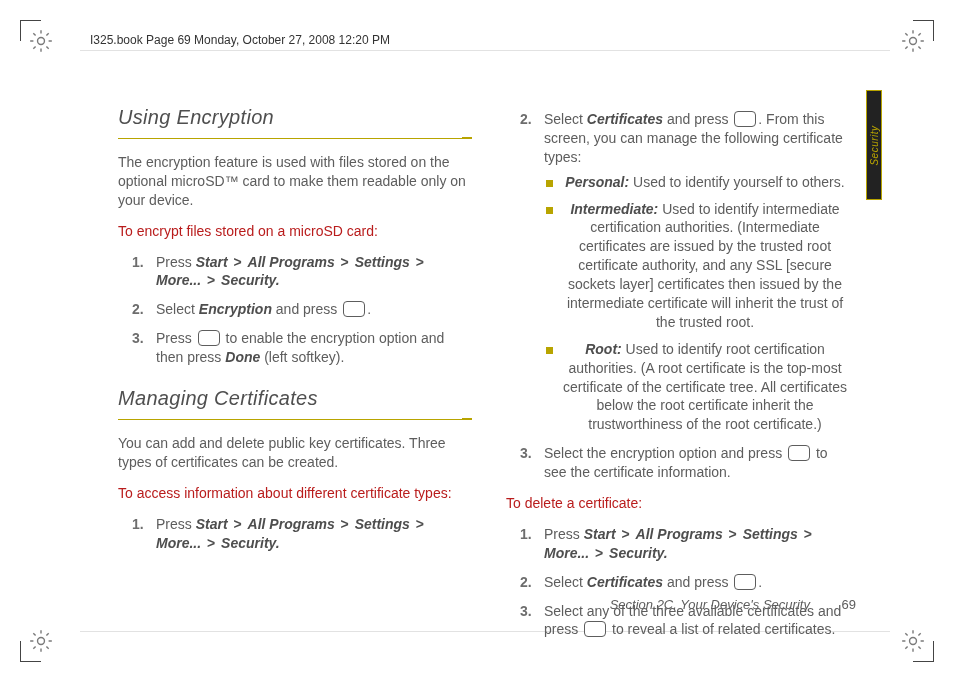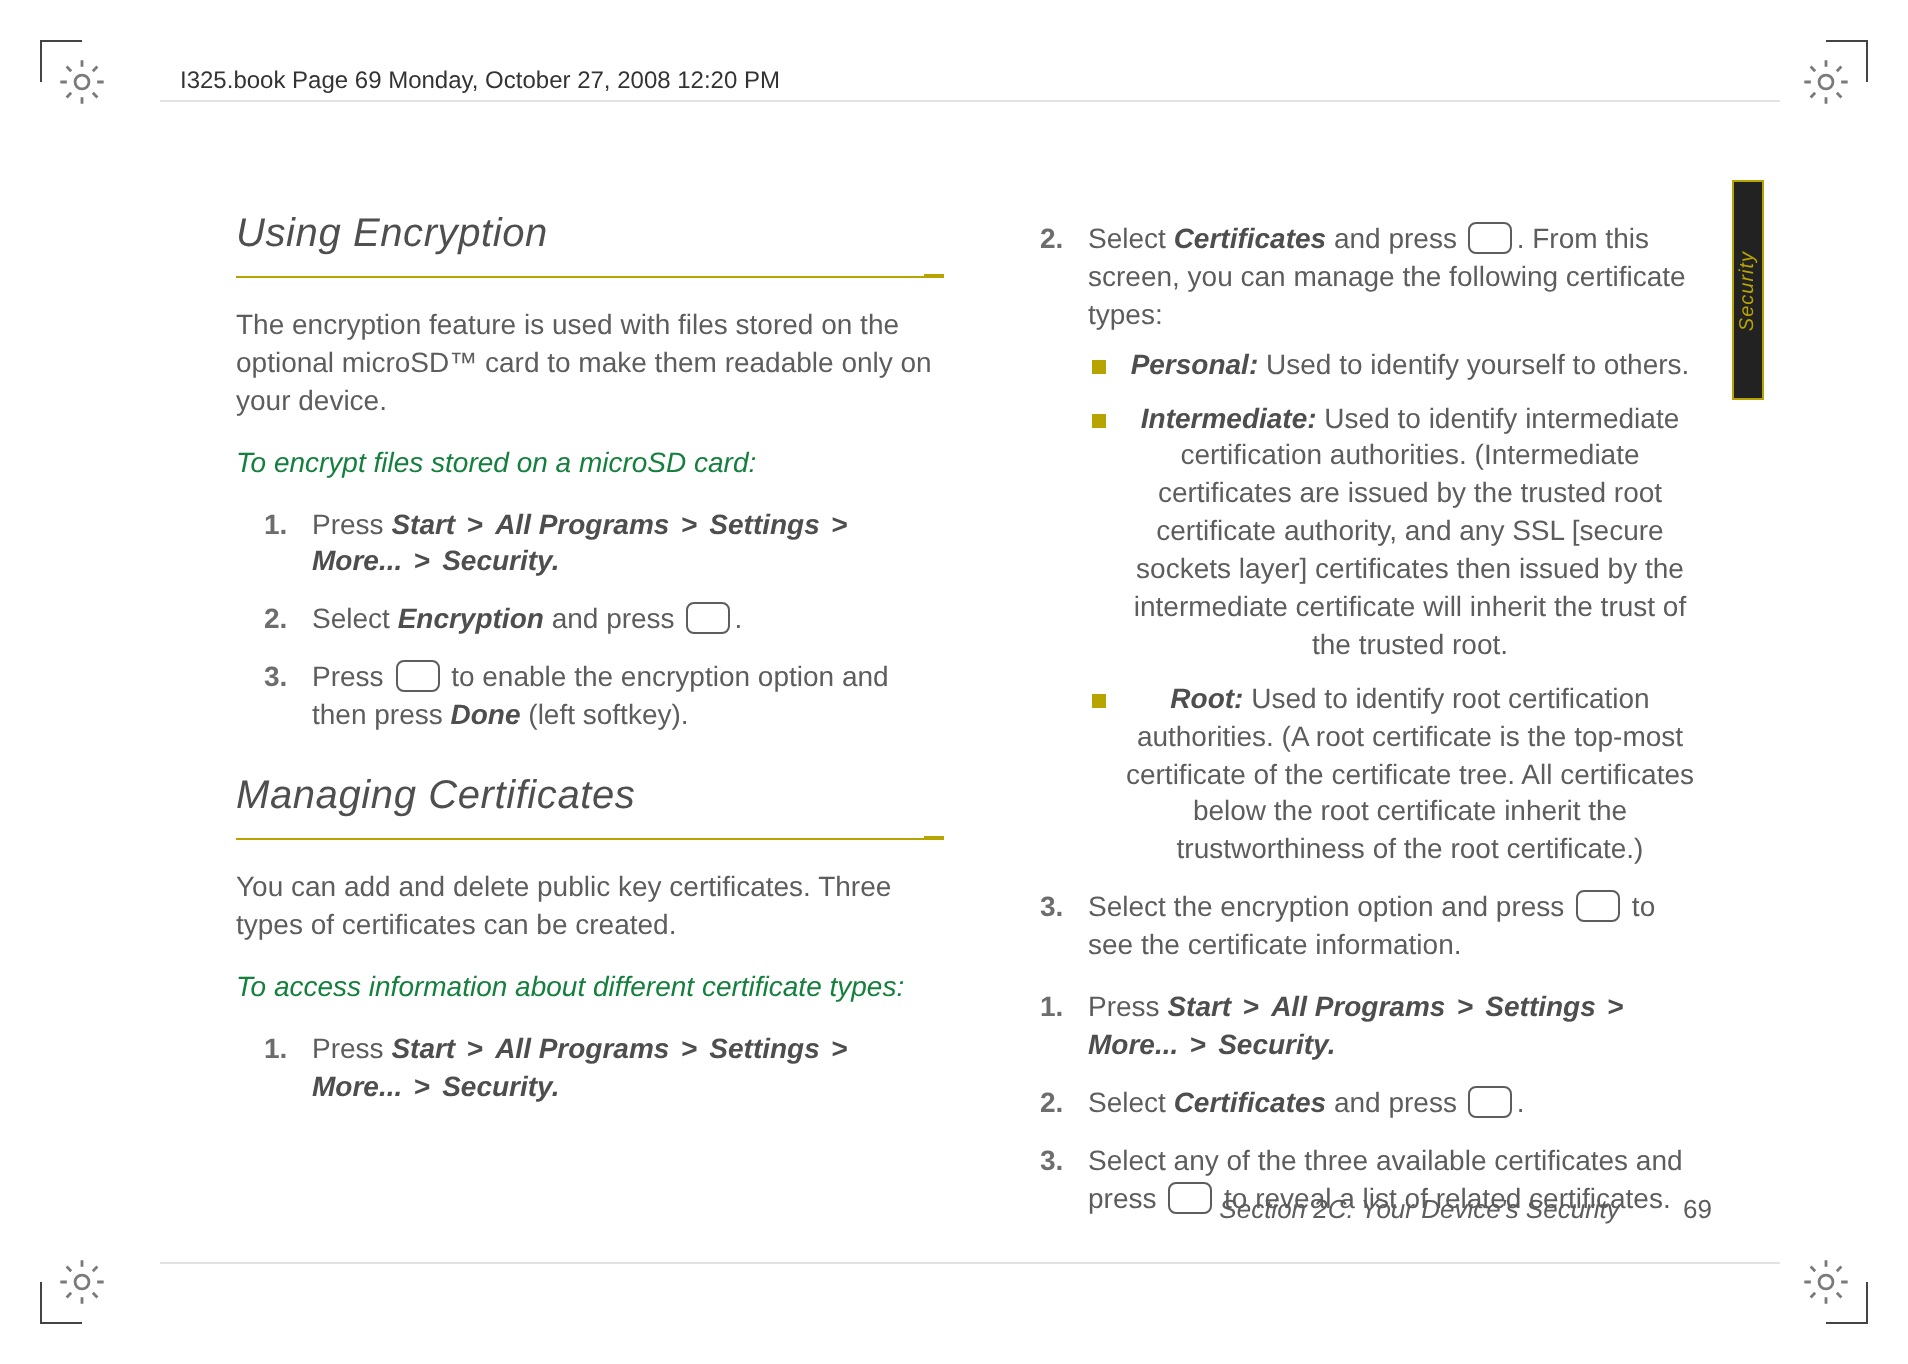--- a/index.html
+++ b/index.html
@@ -87,22 +87,21 @@
   .title-rule::after {
     content: "";
     position: absolute;
     bottom: -1px;
     right: 0;
     width: 10px;
     border-bottom: 2px solid #b8a400;
   }
   .body { margin: 0 0 12px 0; }
   .instr {
-    font-style: italic;
-    color: #15803d;
+    color: #b91c1c;
     margin: 10px 0 10px 0;
   }
   ol.steps {
     list-style: none;
     padding: 0;
     margin: 12px;
     counter-reset: step;
   }
   ol.steps > li {
     counter-increment: step;
@@ -299,20 +298,21 @@
             <li><span class="bi">Personal:</span><span> Used to identify yourself to others.</span></li>
             <li><span class="bi">Intermediate:</span><span> Used to identify intermediate certification authorities. (Intermediate certificates are issued by the trusted root certificate authority, and any SSL [secure sockets layer] certificates then issued by the intermediate certificate will inherit the trust of the trusted root.</span></li>
             <li><span class="bi">Root:</span><span> Used to identify root certification authorities. (A root certificate is the top-most certificate of the certificate tree. All certificates below the root certificate inherit the trustworthiness of the root certificate.)</span></li>
           </ul>
         </li>
         <li>
           <span>Select the encryption option and press </span><span class="keyicon"></span><span> to see the certificate information.</span>
         </li>
       </ol>
 
+      <p class="instr">To delete a certificate:</p>
 
       <ol class="steps">
         <li>
           <span>Press </span><span class="bi">Start</span>
           <span class="gt">&gt;</span>
           <span class="bi">All Programs</span>
           <span class="gt">&gt;</span>
           <span class="bi">Settings</span>
           <span class="gt">&gt;</span>
           <span class="bi">More...</span>

